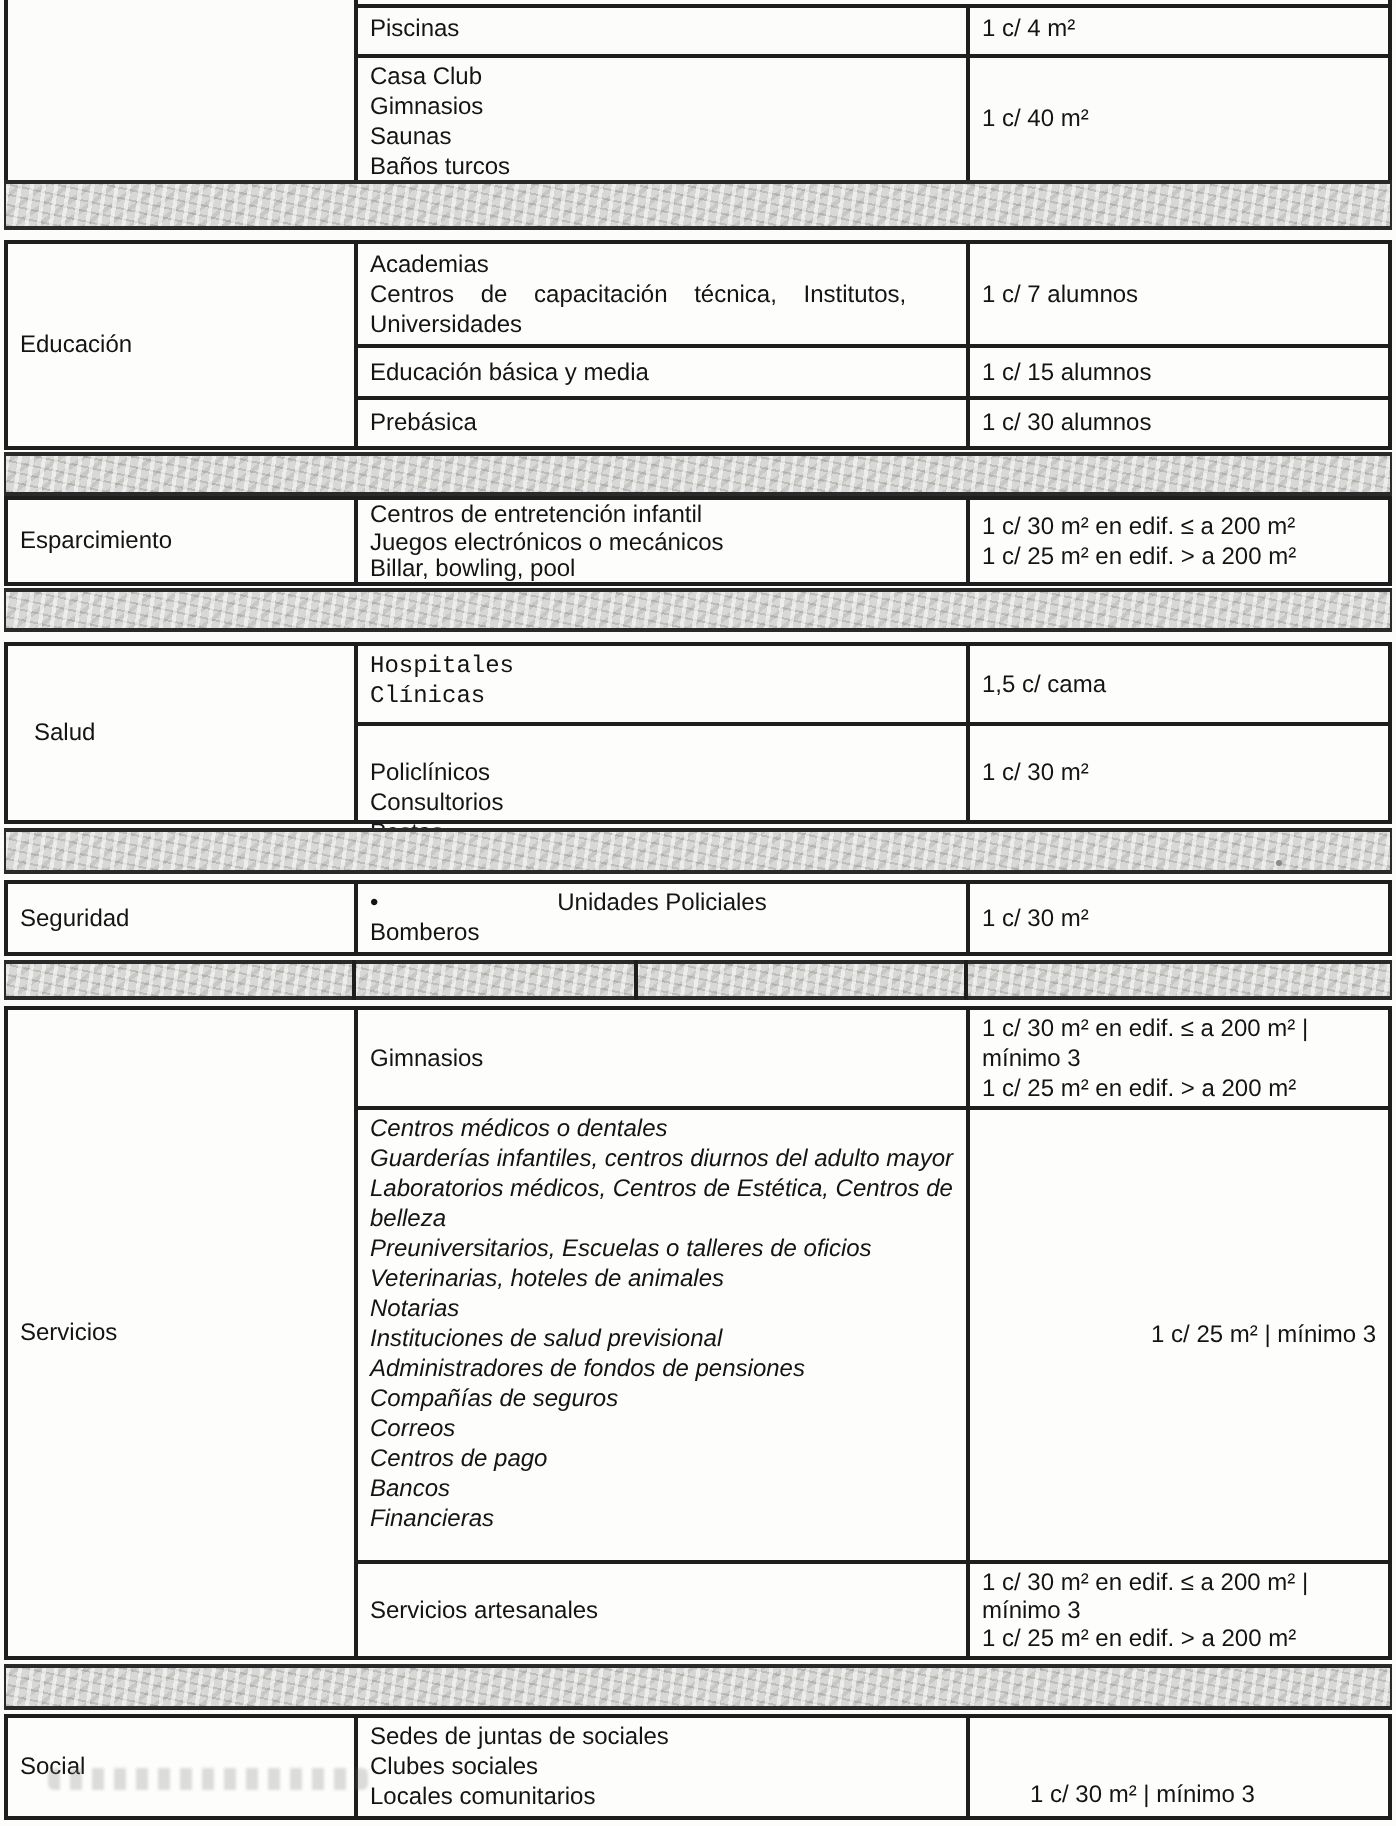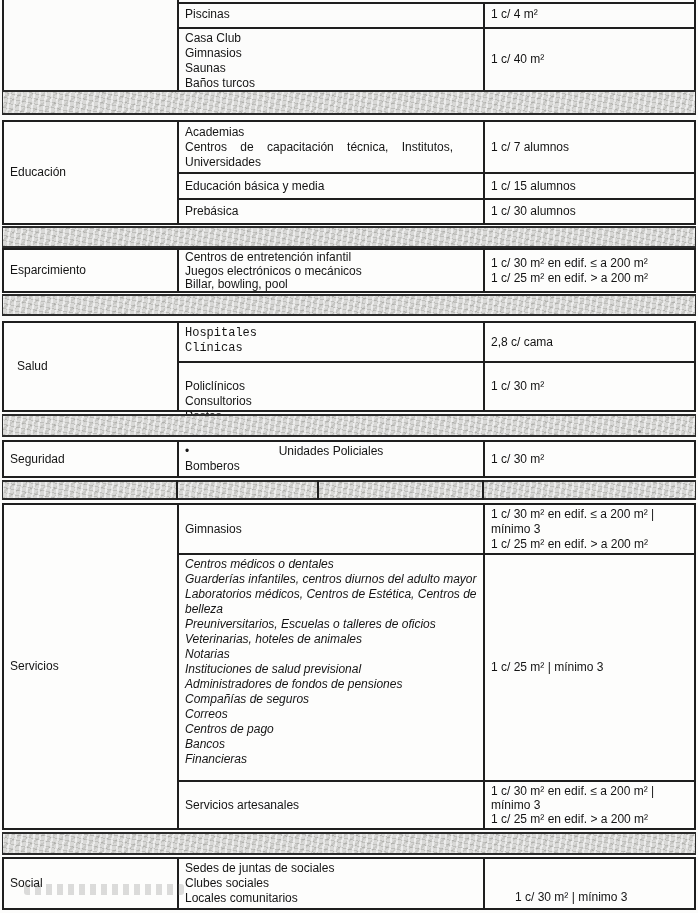--- a/index.html
+++ b/index.html
@@ -127,21 +127,21 @@
     <div class="ivl" style="left:479px;"></div>
     <div class="ihl" style="top:38px;left:173px;"></div>
     <div class="cell vcenter" style="left:0;top:0;width:146px;height:87px;padding-left:13px;">
       <span>Salud</span>
     </div>
     <div class="cell" style="left:175px;top:0;width:304px;height:38px;font-family:Liberation Mono, monospace;">
       <span class="txt">Hospitales
 Clínicas</span>
     </div>
     <div class="cell vcenter" style="left:481px;top:0;width:209px;height:38px;">
-      <span class="txt">2,8 c/ cama</span>
+      <span class="txt">1,5 c/ cama</span>
     </div>
     <div class="cell" style="left:175px;top:40px;width:304px;height:47px;padding-top:16px;">
       <span class="txt">Policlínicos
 Consultorios
 Postas</span>
     </div>
     <div class="cell vcenter" style="left:481px;top:40px;width:209px;height:47px;">
       <span class="txt">1 c/ 30 m²</span>
     </div>
   </div>
@@ -197,21 +197,21 @@
 Veterinarias, hoteles de animales
 Notarias
 Instituciones de salud previsional
 Administradores de fondos de pensiones
 Compañías de seguros
 Correos
 Centros de pago
 Bancos
 Financieras</span>
     </div>
-    <div class="cell vcenter" style="left:481px;top:50px;width:209px;height:225px;">
+    <div class="cell vcenter" style="left:481px;top:50px;width:209px;height:225px;justify-content:flex-end;">
       <span class="txt">1 c/ 25 m² | mínimo 3</span>
     </div>
     <div class="cell vcenter" style="left:175px;top:277px;width:304px;height:46px;">
       <span class="txt">Servicios artesanales</span>
     </div>
     <div class="cell vcenter" style="left:481px;top:277px;width:209px;height:46px;line-height:14px;">
       <span class="txt">1 c/ 30 m² en edif. ≤ a 200 m² |
 mínimo 3
 1 c/ 25 m² en edif. &gt; a 200 m²</span>
     </div>

